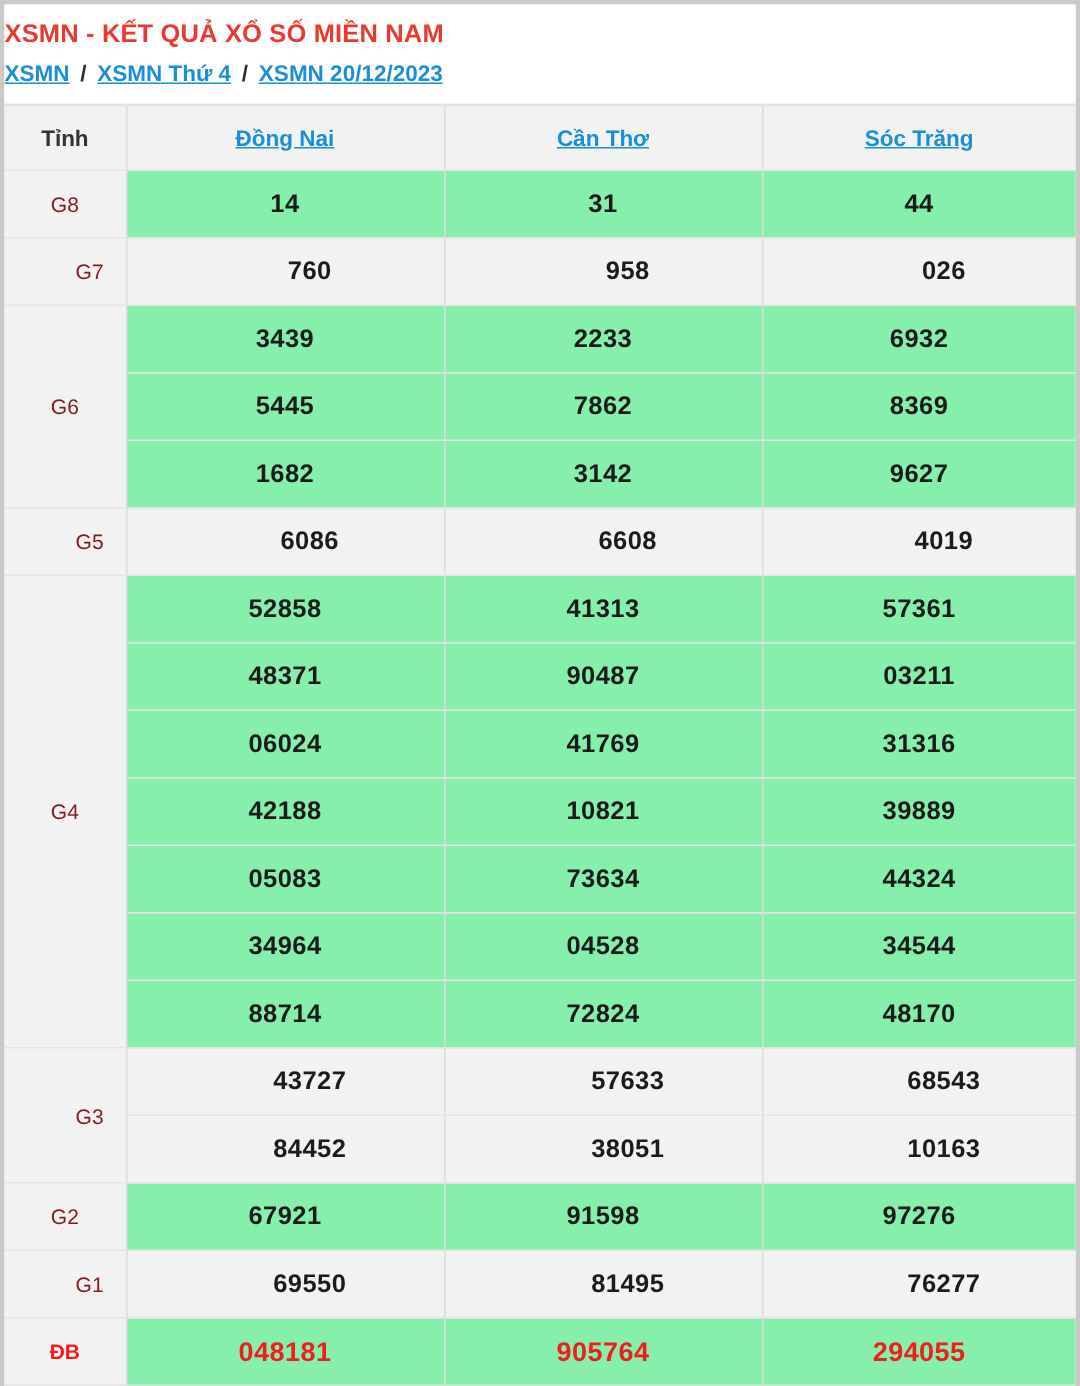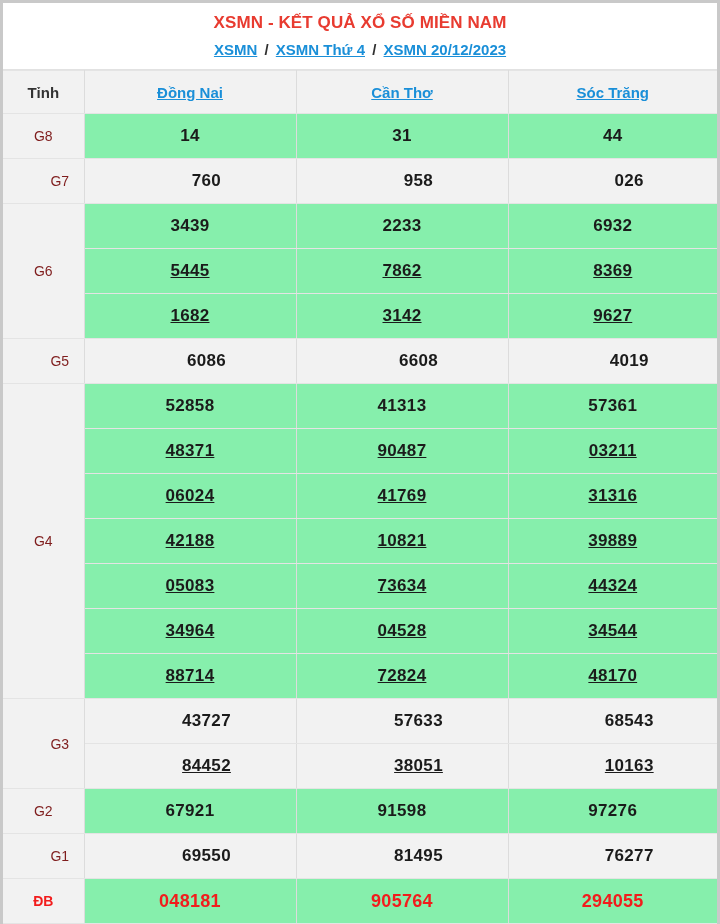--- a/index.html
+++ b/index.html
@@ -23,21 +23,20 @@
     border: 3px solid #c9c9c9;
     border-bottom: none;
     display: flex;
     flex-direction: column;
   }
 
   
   .header {
     flex: 0 0 auto;
     padding: 9px 0 10px 0;
-    text-align: center;
     background: #ffffff;
     border-bottom: 1px solid #e2e2e2;
   }
   .title {
     color: #e83b30;
     font-size: 17px;
     font-weight: bold;
     letter-spacing: .1px;
     line-height: 22px;
     margin-bottom: 6px;
@@ -128,21 +127,21 @@
     font-weight: bold;
     text-align: center;
   }
   td.label.special {
     font-size: 14px;
     font-weight: bold;
     color: #f21c1c;
   }
 
   
-  tr.sub td { border-top-color: #ededed; text-decoration: underline; }
+  tr.sub td { border-top-color: #ededed; }
 </style>
 </head>
 <body>
 
 <div class="page">
 
   <div class="header">
     <div class="title">XSMN - KẾT QUẢ XỔ SỐ MIỀN NAM</div>
     <div class="breadcrumb">
       <a href="#">XSMN</a>

